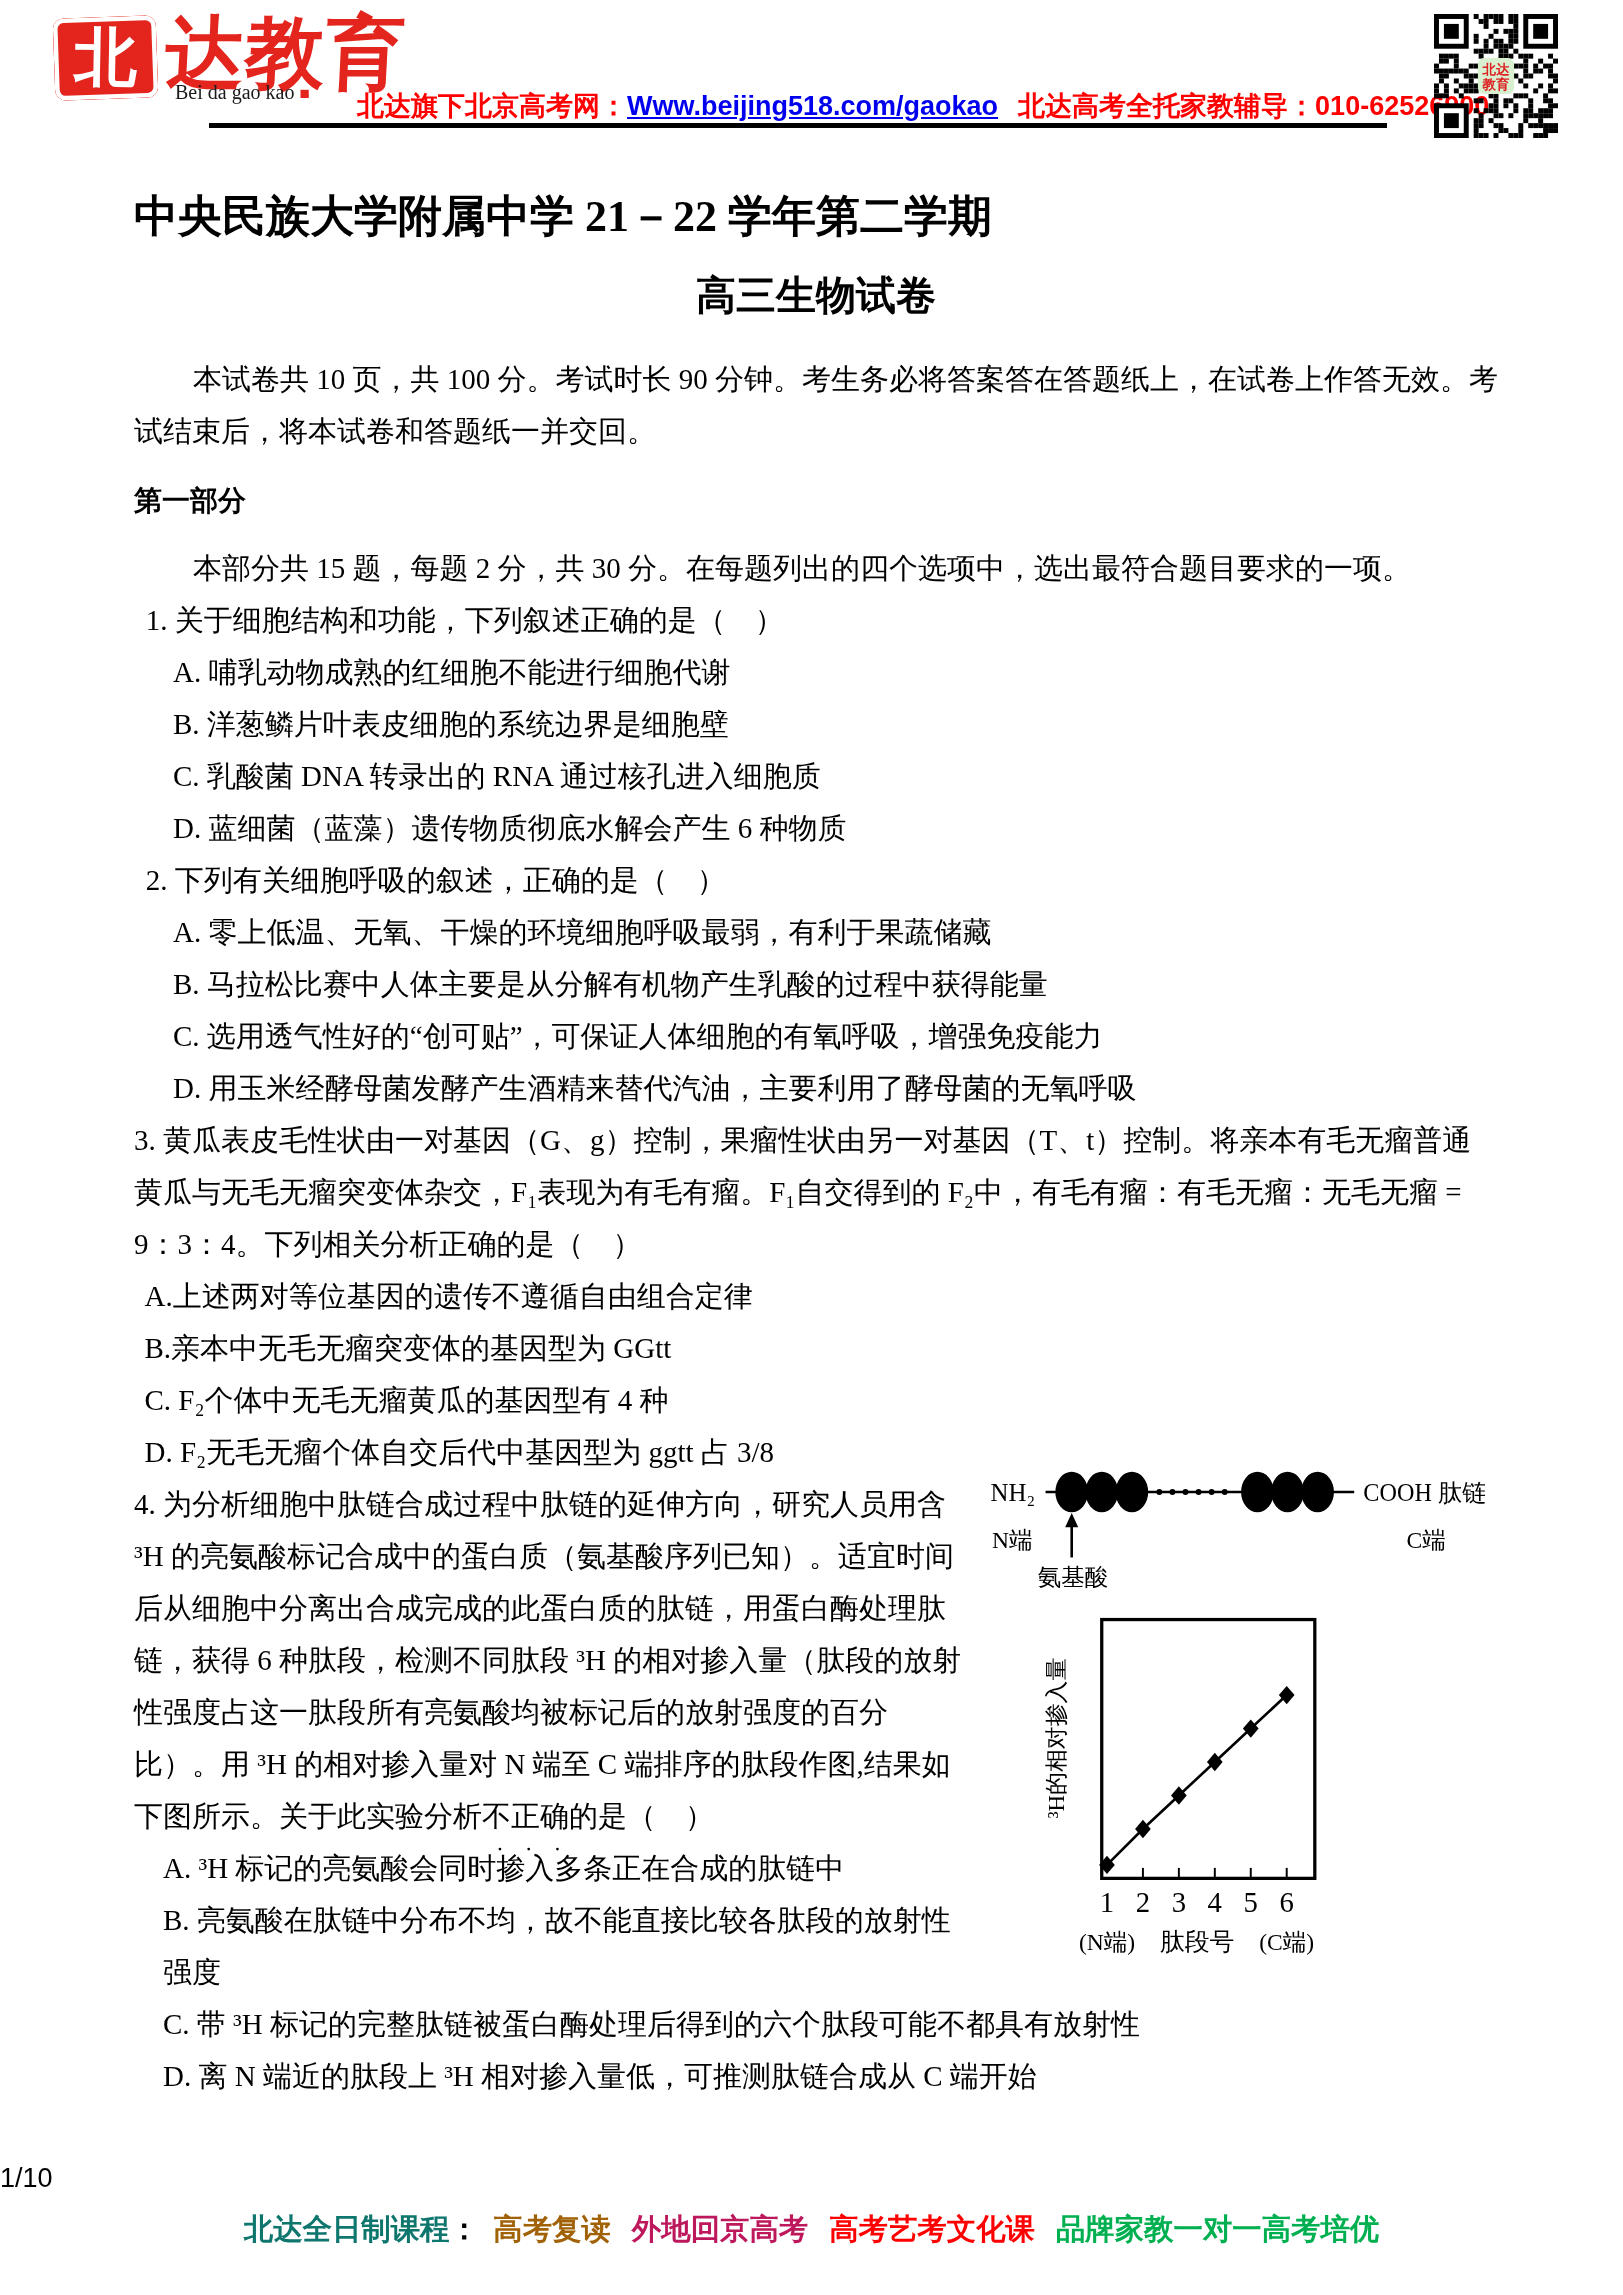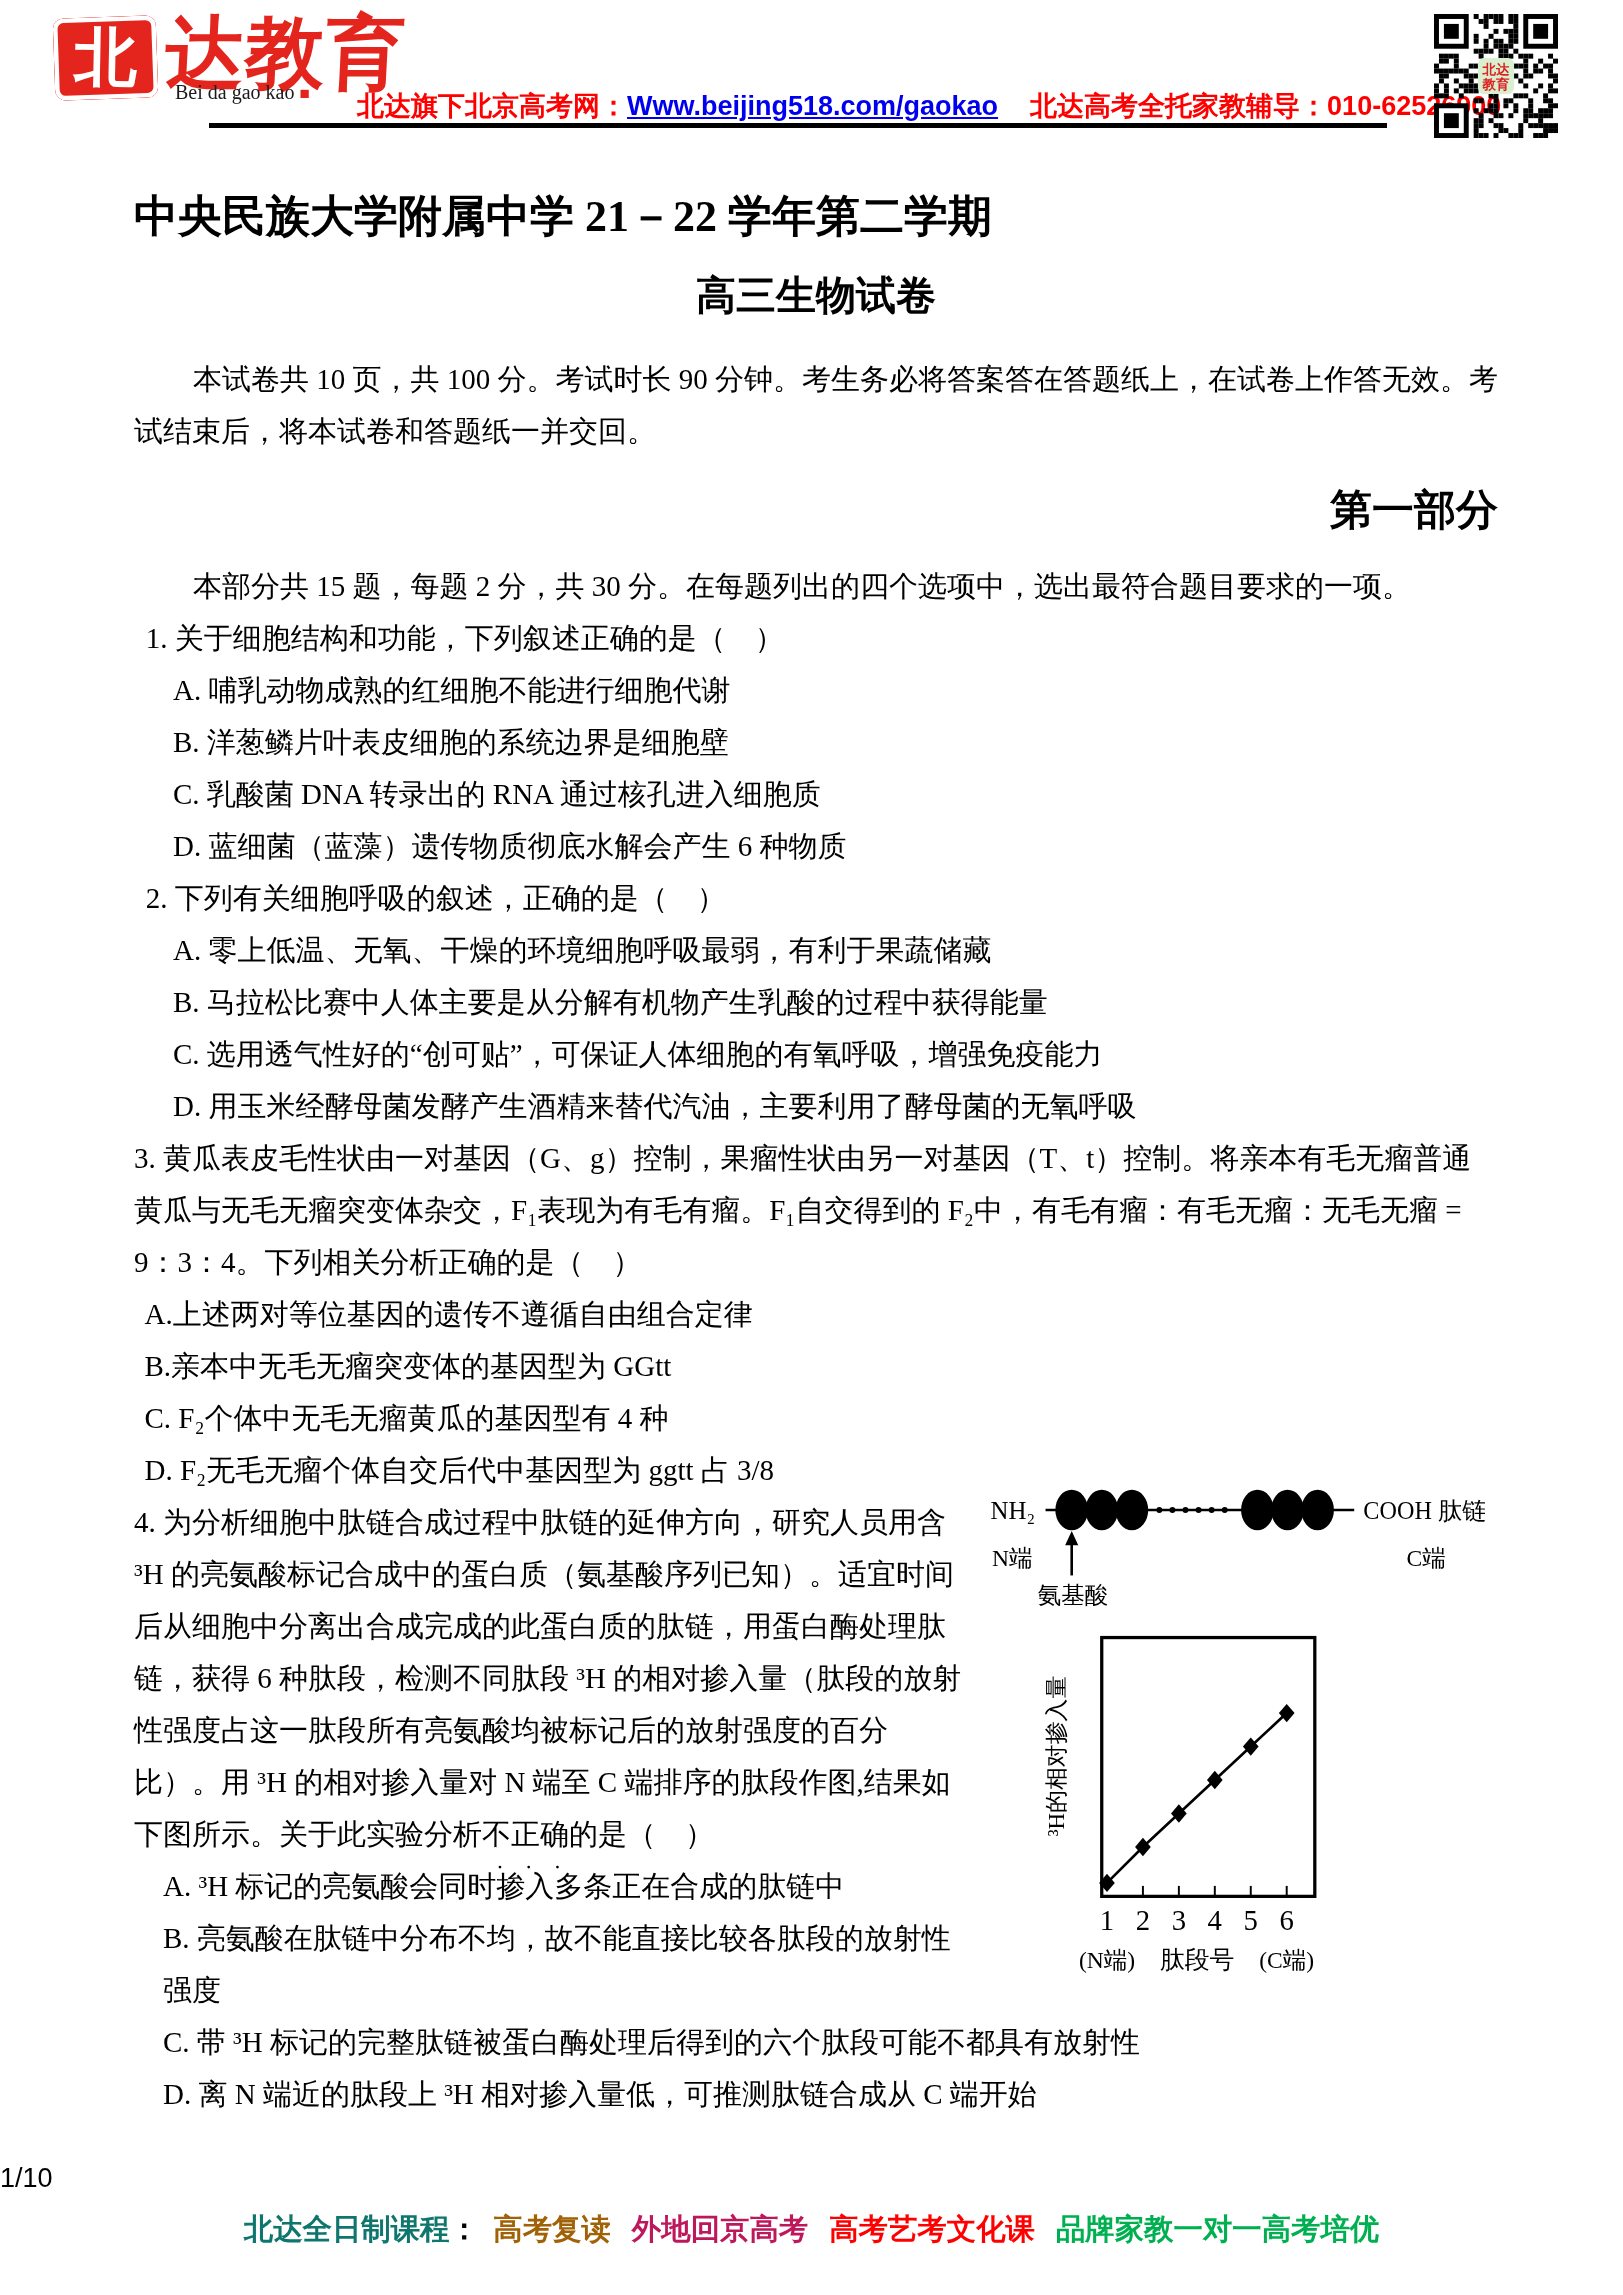--- a/index.html
+++ b/index.html
@@ -18,31 +18,31 @@
     position:absolute;left:165px;top:1.3px;font-size:79px;font-weight:bold;color:#e3251d;
     letter-spacing:1.3px;transform:skewX(-3deg);white-space:nowrap;
   }
   .tagline{position:absolute;left:175px;top:81px;font-size:20px;color:#1a1a1a;white-space:nowrap}
   .tagline .sq{color:#e3251d;font-size:17px}
   .contact{
     position:absolute;left:357px;top:88px;white-space:nowrap;
     font-family:"Liberation Sans", sans-serif;font-weight:bold;font-size:27px;color:#ff0000;
   }
   .contact .link{color:#0000ee;text-decoration:underline;cursor:pointer}
-  .contact .part2{margin-left:32px}
+  .contact .part2{margin-left:20px}
   .hrule{position:absolute;left:209px;top:123px;width:1178px;height:4.6px;background:#000}
   .qr{position:absolute;left:1434px;top:14.4px;width:124px;height:124px}
   
   .content{position:absolute;left:134px;top:187px;width:1364px}
   .title{font-size:44px;font-weight:bold;margin:0 0 22px 0}
   .subtitle{font-size:40px;font-weight:bold;text-align:center;margin:0 0 30px 0}
   .para{font-size:29px;line-height:52px;margin:0;text-align:justify;text-indent:59px}
   .part-heading{
-    font-family:"Liberation Sans", sans-serif;font-weight:bold;font-size:42px;
-    text-align:right;margin:25px 0 22px 0;
+    font-family:"Liberation Sans", sans-serif;font-weight:bold;font-size:28px;
+    text-align:left;margin:25px 0 22px 0;
   }
   .q{font-size:29px;line-height:52px}
   .q p{margin:0}
   .q1 .stem,.q2 .stem{padding-left:11.8px}
   .q1 .opt,.q2 .opt{padding-left:39px}
   .q3 .opt{padding-left:10.5px}
   .q4 .opt{padding-left:29px}
   .emph{position:relative;display:inline-block}
   .emph::after{
     content:"\30FB\30FB\30FB";position:absolute;left:0;top:34px;width:100%;

